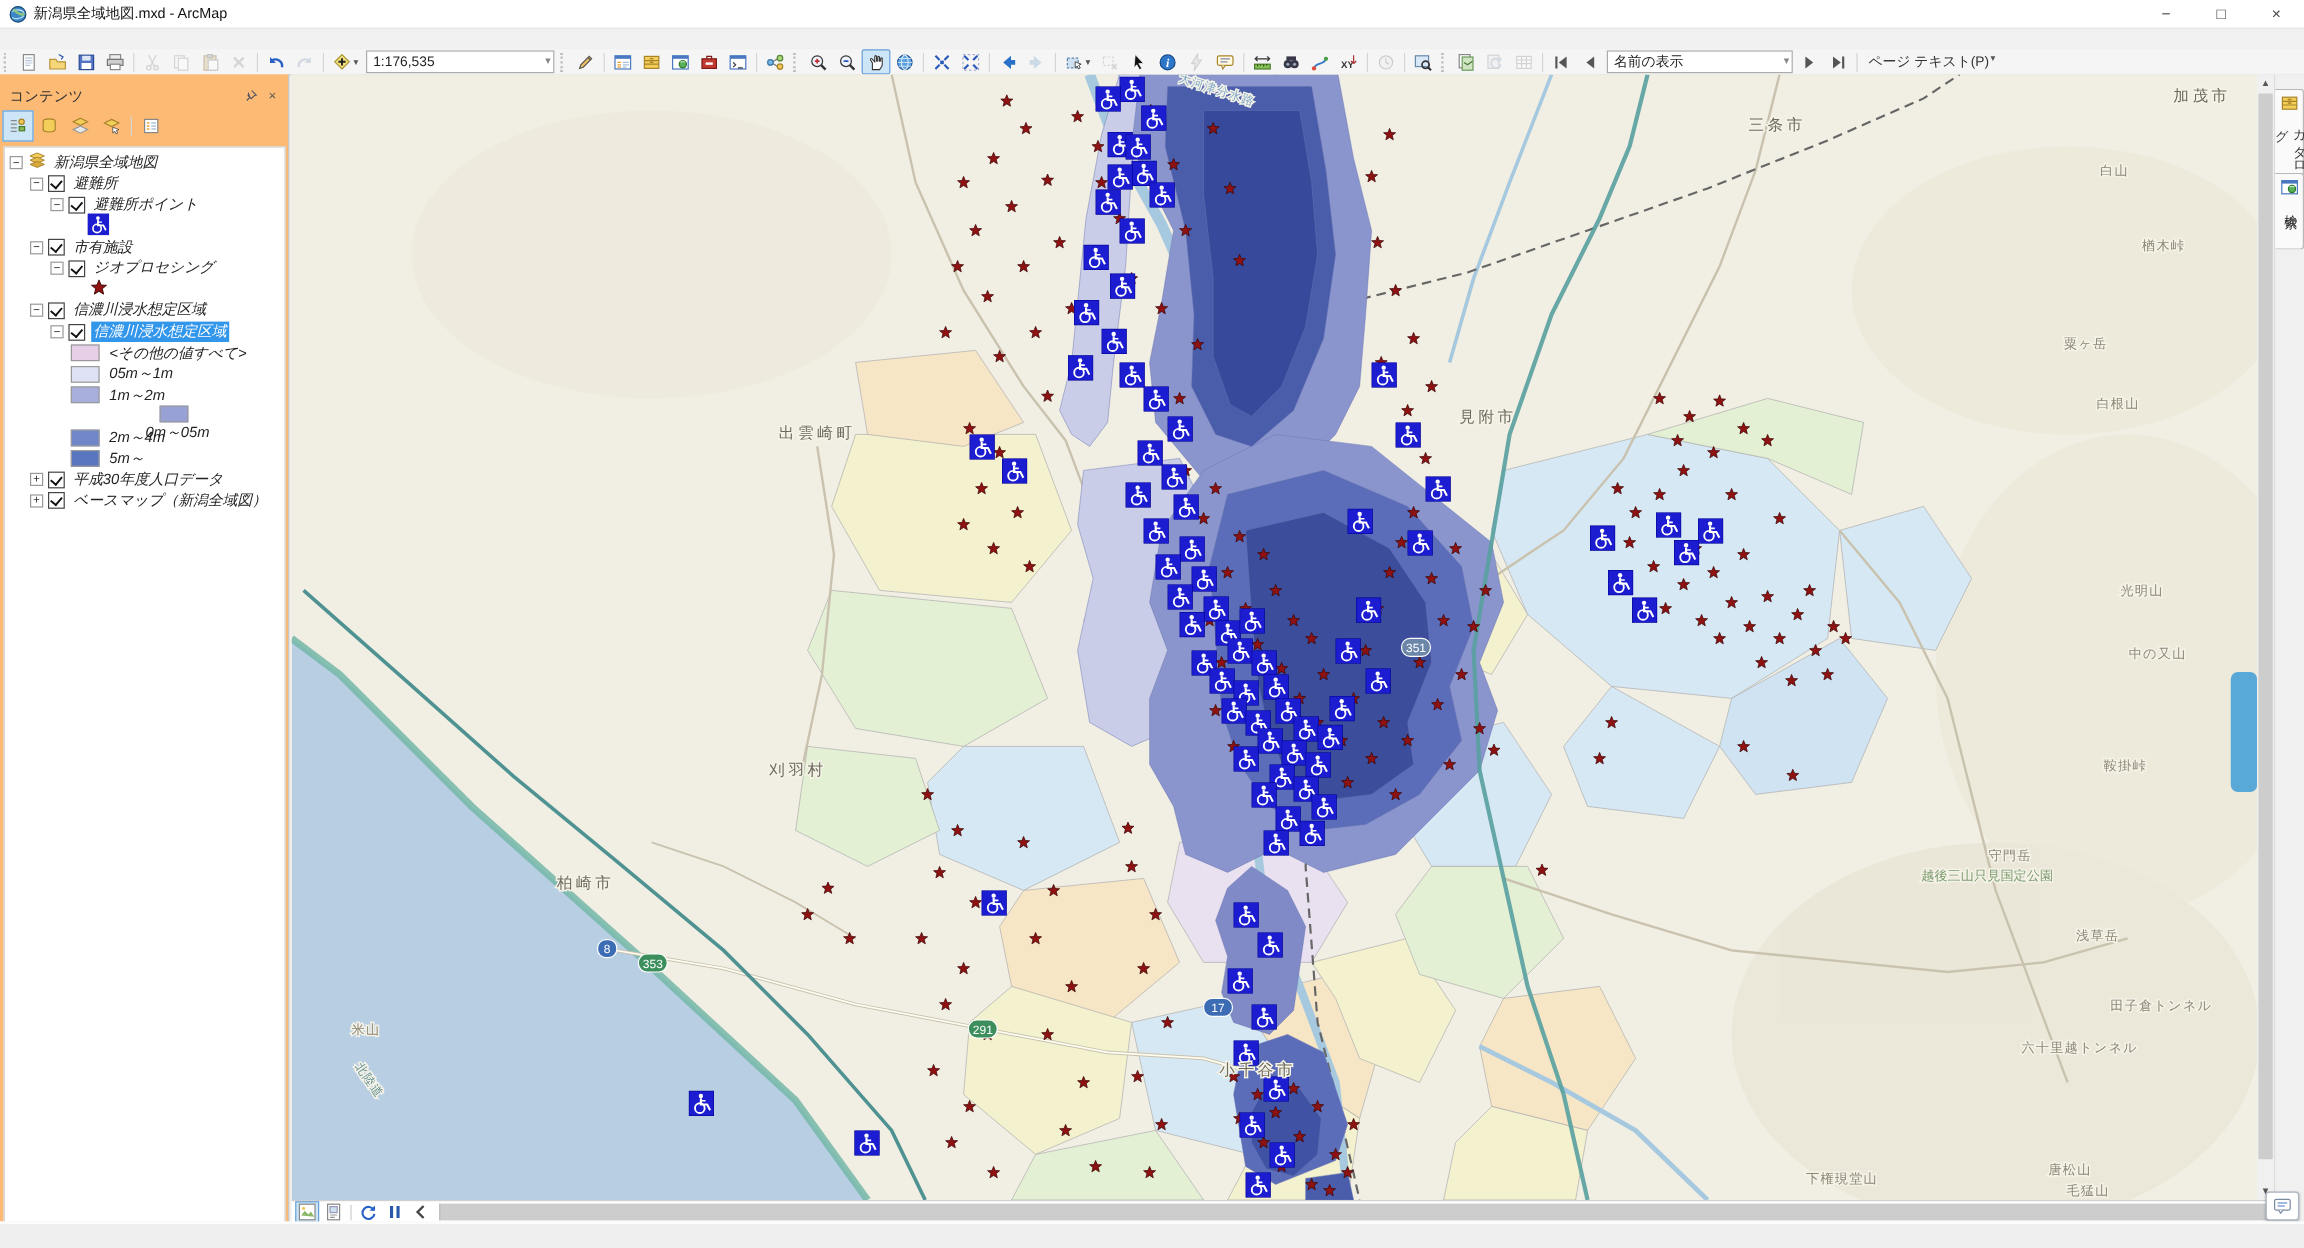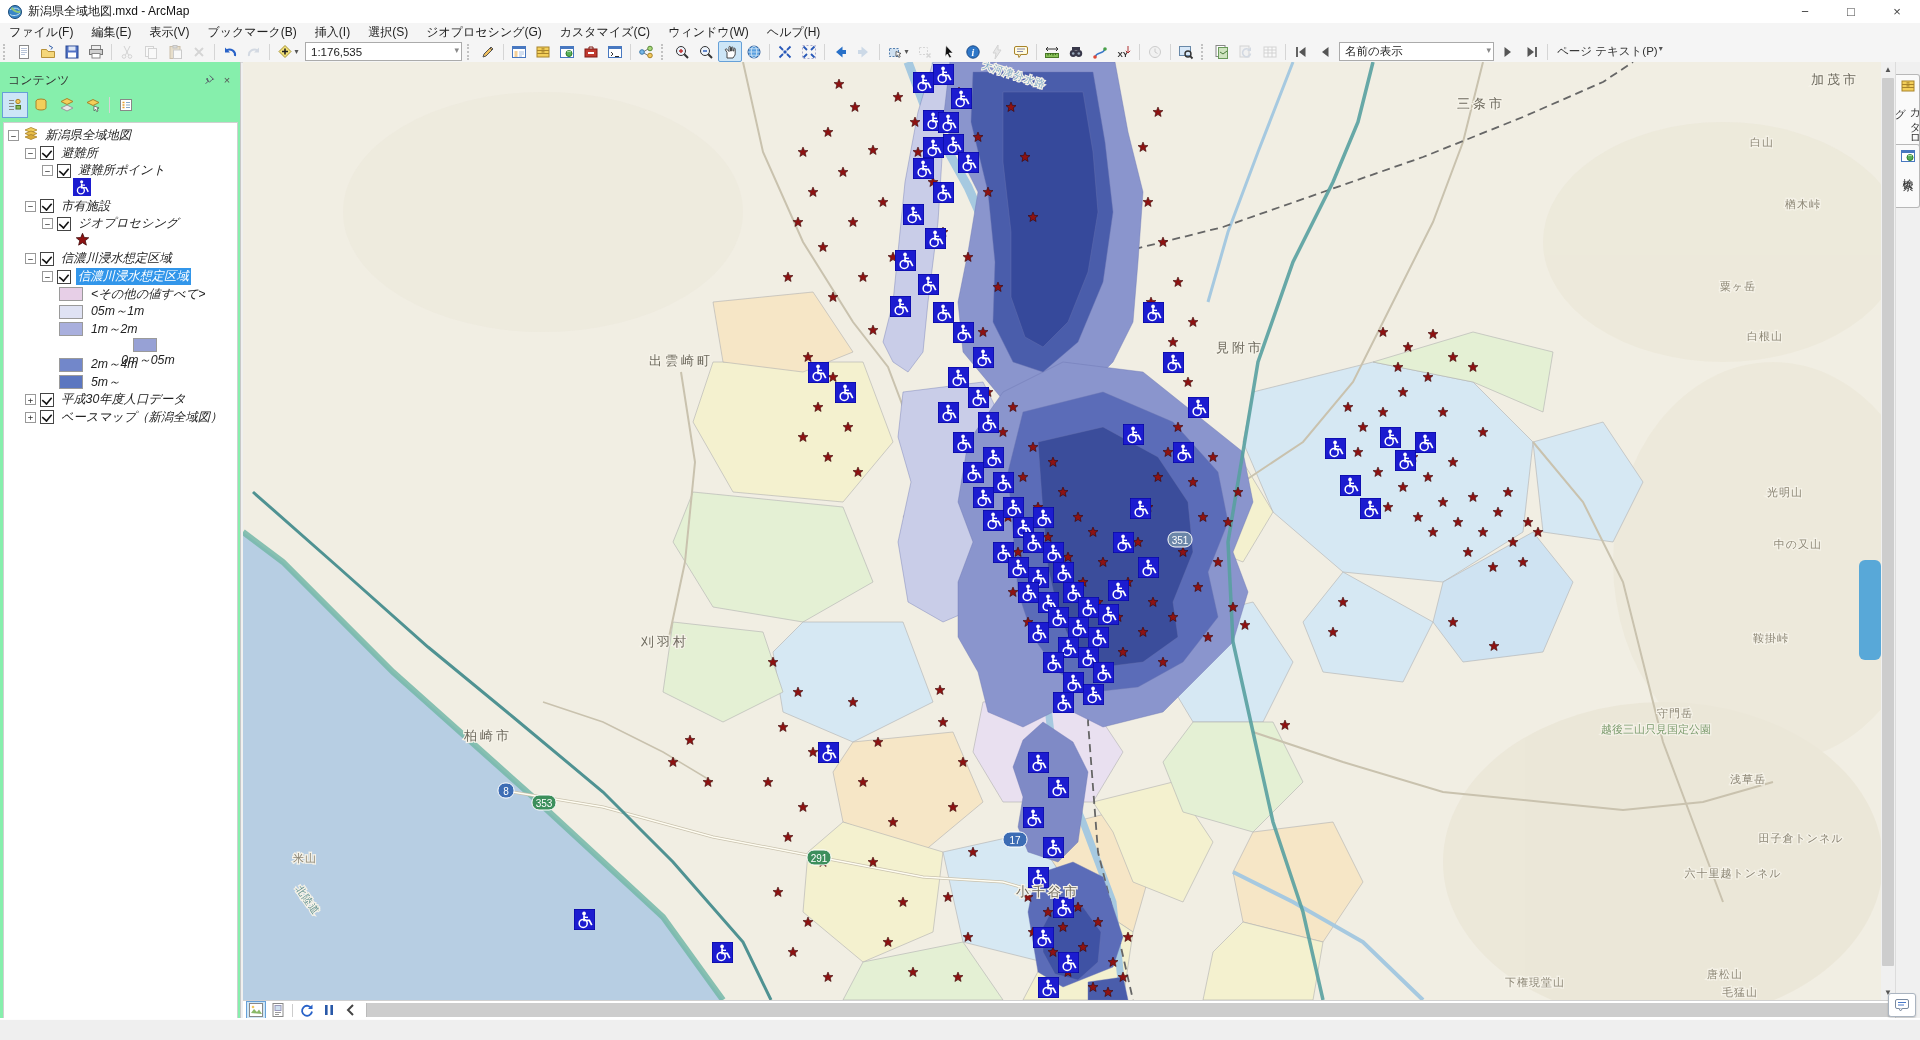--- a/index.html
+++ b/index.html
@@ -19,21 +19,21 @@
   .grip{width:4px;height:16px;margin:0 3px;border-left:2px dotted #c2c2c2;}
   .tbtn{width:22px;height:19px;display:flex;align-items:center;justify-content:center;border:1px solid transparent;border-radius:2px;}
   .tbtn.active{background:#cde6f7;border-color:#66a0d8;}
   .tbtn svg{display:block;}
   .tsep{width:1px;height:16px;background:#d5d5d5;margin:0 3px;}
   .tcombo{height:17px;background:#fff;border:1px solid #ababab;display:flex;align-items:center;font-size:11.5px;padding-left:5px;position:relative;margin:0 2px;}
   .tcombo .arr{position:absolute;right:2px;top:2px;color:#888;font-size:9px;}
   .drop{font-size:8px;color:#555;margin-left:1px;}
   .textbtn{display:flex;font-size:11.5px;color:#333;padding:1px 5px;border:1px solid transparent;}
   
-  .toc{position:absolute;left:0;top:62px;width:240px;height:956px;background:#86efac;border-right:1px solid #c8c8c8;}
+  .toc{position:absolute;left:0;top:62px;width:240px;height:956px;background:#fdba74;border-right:1px solid #c8c8c8;}
   .toc-header{position:absolute;left:0;top:8px;width:240px;height:20px;display:flex;align-items:center;}
   .toc-title{flex:1;padding-left:8px;font-size:12px;color:#333;}
   .toc-hbtn{width:18px;height:16px;display:flex;align-items:center;justify-content:center;color:#555;font-size:11px;}
   .toc-toolbar{position:absolute;left:2px;top:30px;width:236px;height:26px;display:flex;align-items:center;}
   .toc-tbtn{width:24px;height:24px;display:flex;align-items:center;justify-content:center;border:1px solid transparent;}
   .toc-tbtn.active{background:#cde6f7;border-color:#66a0d8;}
   .toc-tree{position:absolute;left:3px;top:60px;width:233px;height:893px;background:#fff;border:1px solid #d0d0d0;overflow:hidden;padding-top:4px;}
   .trow{display:flex;align-items:center;height:17.6px;white-space:nowrap;font-size:12.3px;}
   .expander{width:9px;height:9px;border:1px solid #999;background:#fff;display:flex;align-items:center;justify-content:center;
             font-size:9px;line-height:8px;color:#333;margin-right:4px;flex:none;font-family:"DejaVu Sans Mono",monospace;}
@@ -87,32 +87,20 @@
         </svg>
     </span>
     <span class="title">新潟県全域地図.mxd - ArcMap</span>
     <div class="wincontrols">
       <div class="winbtn">−</div>
       <div class="winbtn">□</div>
       <div class="winbtn">×</div>
     </div>
   </div>
 
-  <div class="menubar">
-      <div class="menu-item">ファイル(F)</div>
-      <div class="menu-item">編集(E)</div>
-      <div class="menu-item">表示(V)</div>
-      <div class="menu-item">ブックマーク(B)</div>
-      <div class="menu-item">挿入(I)</div>
-      <div class="menu-item">選択(S)</div>
-      <div class="menu-item">ジオプロセシング(G)</div>
-      <div class="menu-item">カスタマイズ(C)</div>
-      <div class="menu-item">ウィンドウ(W)</div>
-      <div class="menu-item">ヘルプ(H)</div>
-    </div>
 
   <div class="toolbar">
       <div class="grip"></div>
       <div class="tbtn">
         <svg width="16" height="16" viewBox="0 0 16 16" fill="none" stroke-width="1">
           <rect x="3.5" y="1.5" width="9" height="13" fill="#fff" stroke="#8a8a8a"></rect>
           <path d="M5 4.5h6M5 6.5h6M5 8.5h6M5 10.5h4" stroke="#b8c4d8"></path>
         </svg>
       </div>
       <div class="tbtn">

